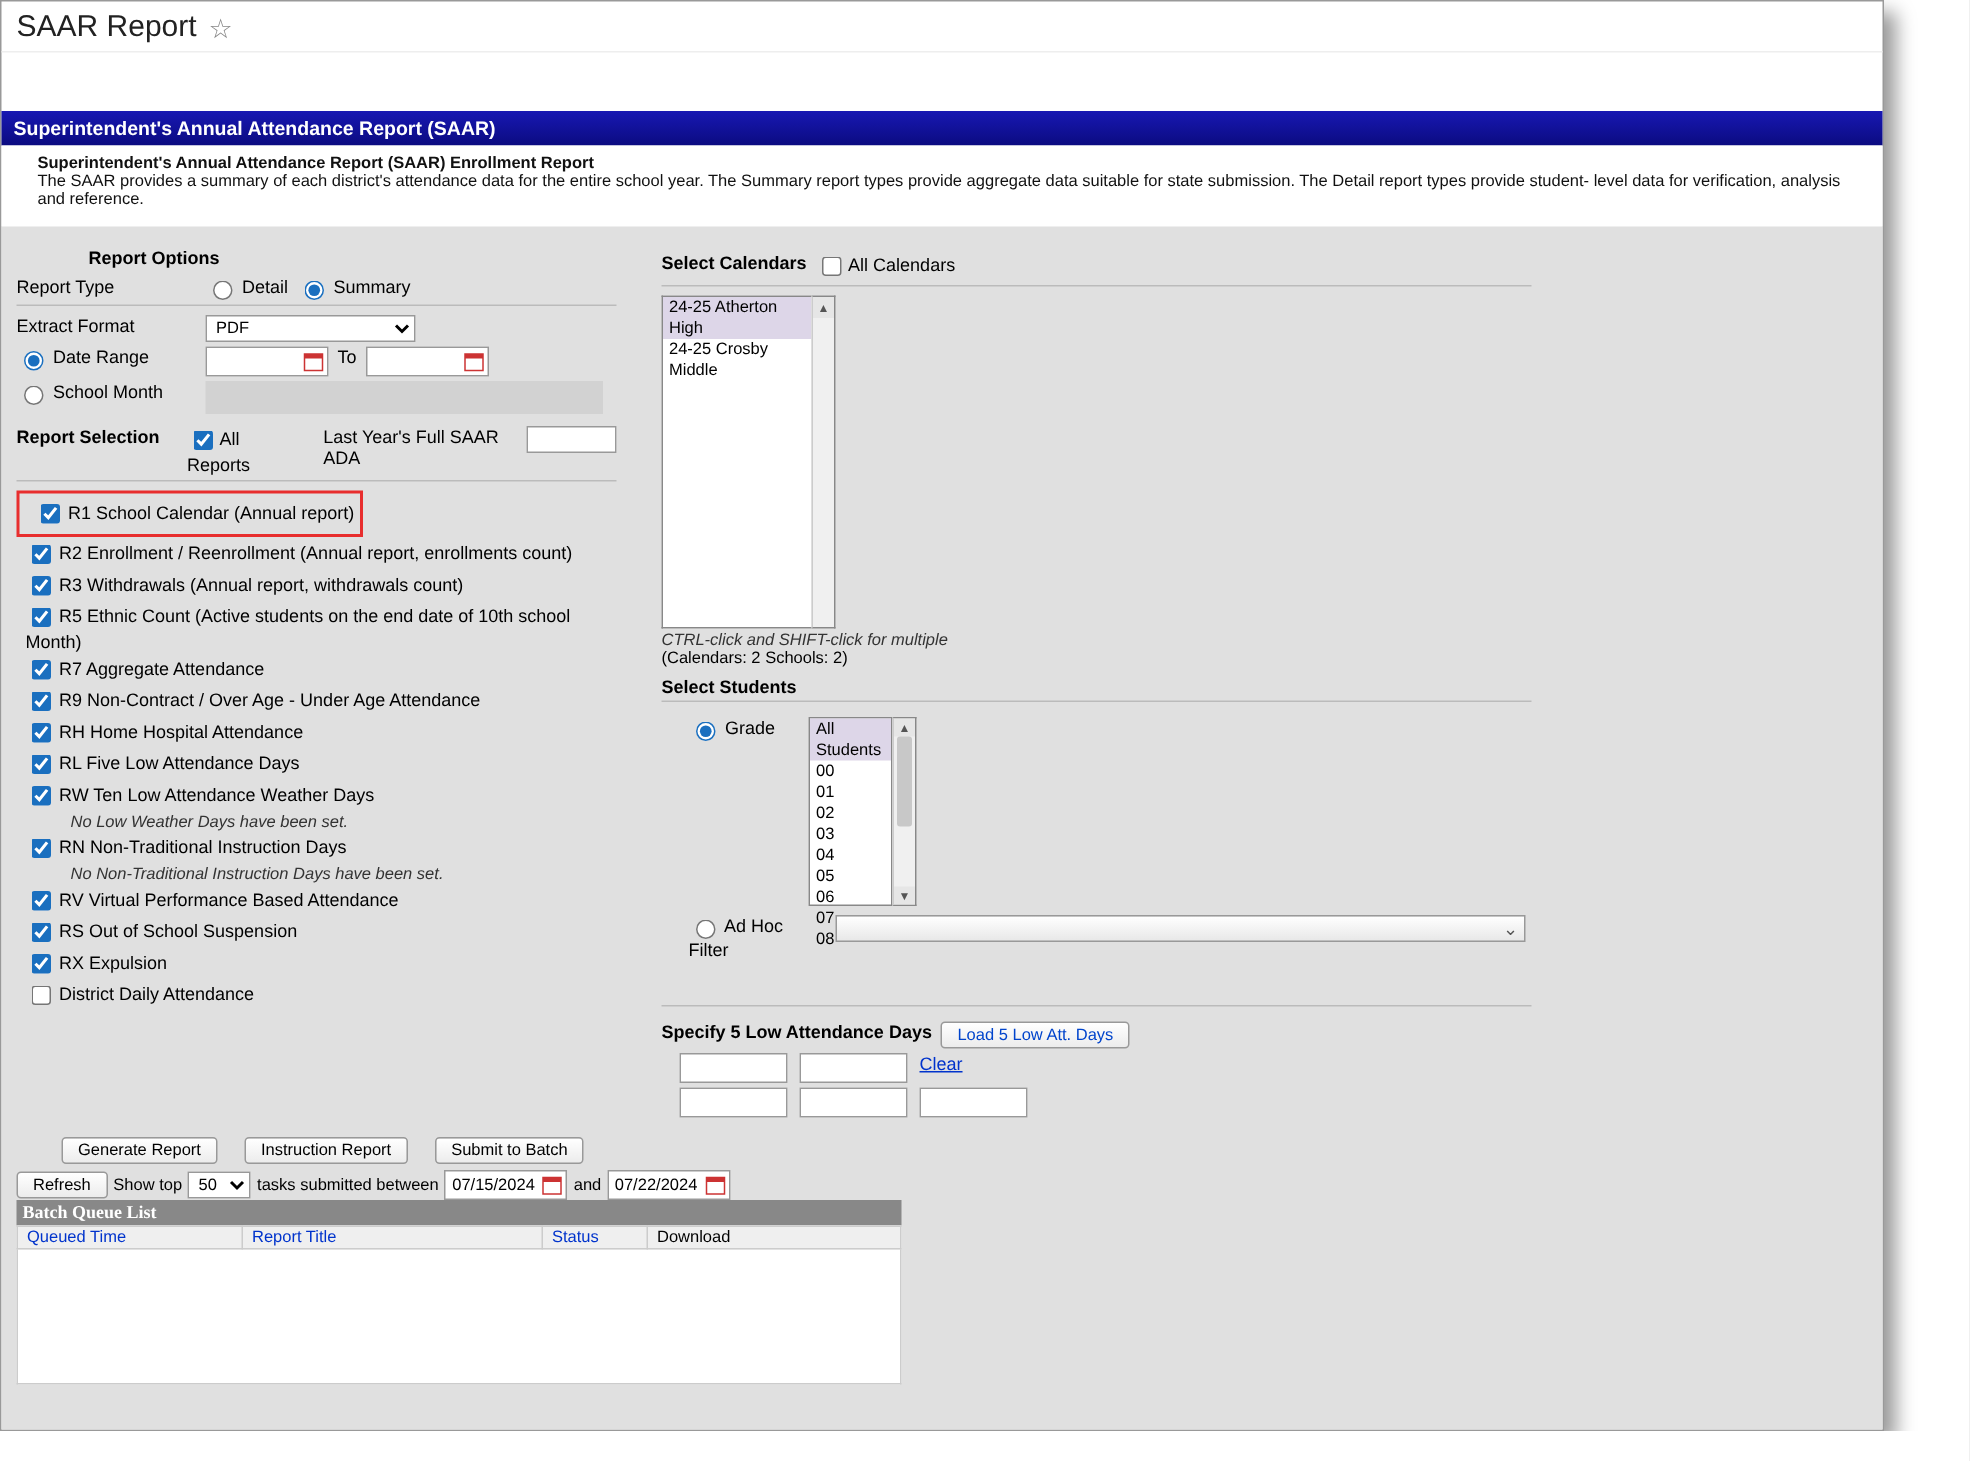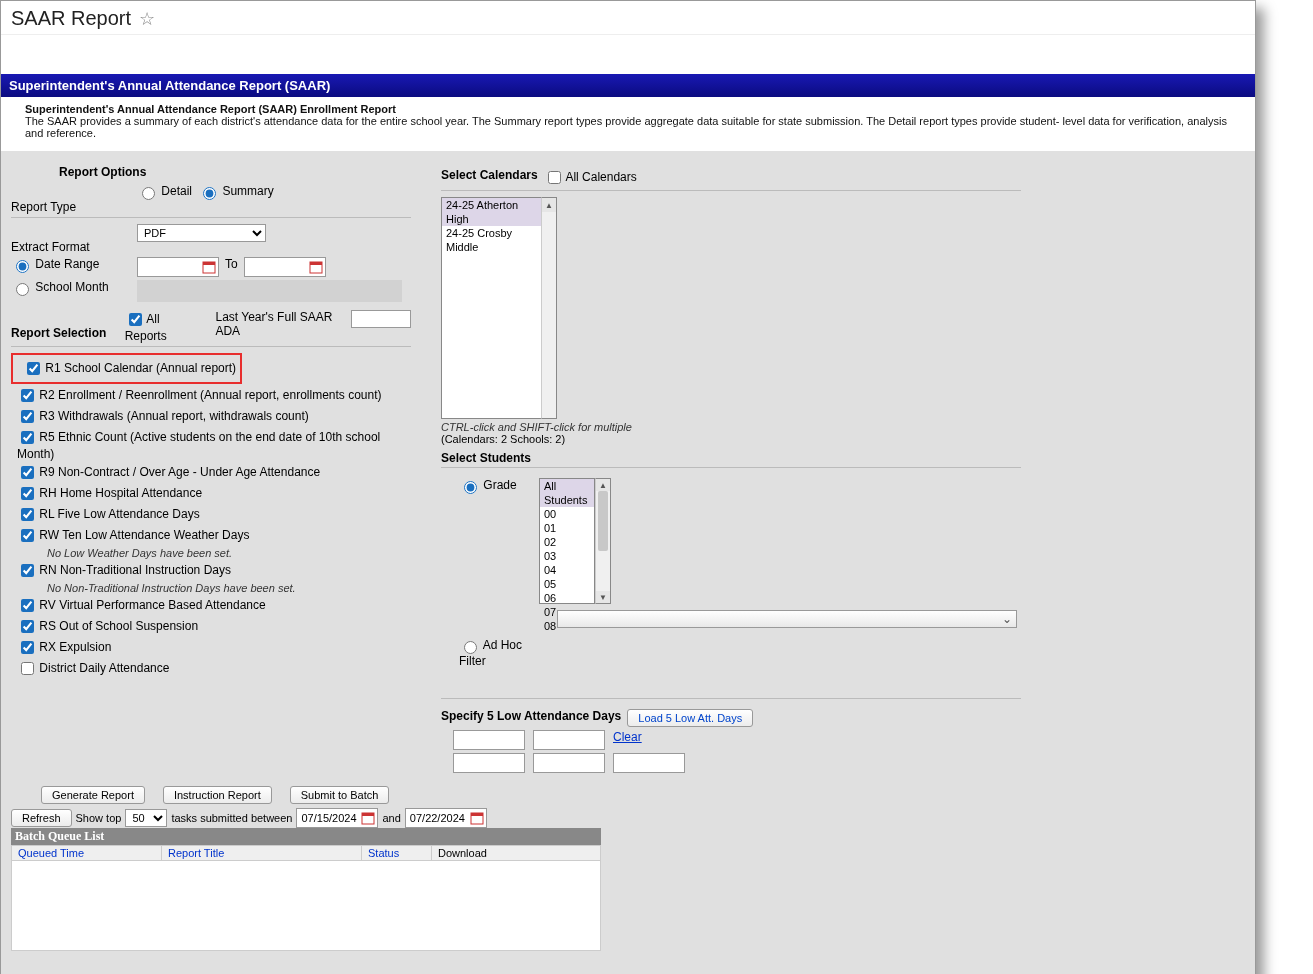--- a/index.html
+++ b/index.html
@@ -46,21 +46,21 @@
   .main-panel {
     background: #e0e0e0;
     padding: 14px 10px 30px 10px;
   }
   .cols { display: flex; gap: 30px; }
   .left { width: 400px; }
   .right { flex: 1; }
   .section-title { font-weight: bold; font-size: 12px; padding-bottom: 2px; padding-left: 48px;}
   .hline { border-bottom: 1px solid #bbb; margin: 2px 0 6px 0; }
   .row { display: flex; align-items: flex-start; gap: 6px; margin: 3px 0; }
-  .label-col { width: 120px; margin-top: 16px; }
+  .label-col { width: 120px; }
   .checkbox-list { margin-top: 4px; }
   .checkbox-list .item { display: block; margin: 2px 0 2px 6px; }
   .checkbox-list .note { display: block; font-style: italic; color: #333; margin-left: 36px; font-size: 11px; }
   input[type="checkbox"] { accent-color: #1a6fbf; margin-right:2px; vertical-align: middle;}
   input[type="radio"] { accent-color: #1a6fbf; vertical-align: middle; }
   select, input[type="text"] {
     font-size: 11px;
     border: 1px solid #999;
     background: #fff;
     padding: 1px 2px;
@@ -117,21 +117,21 @@
   .queue-table th {
     background:#efefef; border:1px solid #ccc; font-weight:normal;
     text-align:left; font-size:11px; padding:1px 6px; color:#0033cc;
   }
   .queue-table th.plain { color:#000; }
   .queue-table td { height:90px; border:1px solid #ccc; }
   .italic-hint { font-style: italic; font-size:11px; color:#333;}
   .sep-big { border-top: 1px solid #bbb; margin: 30px 0 10px 0;}
   .small-txt { font-size:11px;}
   .adafield { width:60px; height:18px; border:1px solid #999; background:#fff;}
-  .format-select { width:129px; height:18px;}
+  .format-select { width:140px; height:18px;}
   .grayish { background:#d2d2d2; width:265px; height:22px;}
   .hint-row {margin-top:2px;}
 </style>
 </head>
 <body>
 
 <div class="outer">
   <div class="title-bar">
     <span>SAAR Report</span>
     <span class="star">☆</span>
@@ -198,20 +198,21 @@
         </div>
         <div class="hline"></div>
 
         <div class="checkbox-list">
           <span class="highlight-red">
             <label class="item"><input type="checkbox" checked="" style=""> <span>R1 School Calendar (Annual report)</span></label>
           </span>
           <label class="item"><input type="checkbox" checked="" style=""> <span>R2 Enrollment / Reenrollment (Annual report, enrollments count)</span></label>
           <label class="item"><input type="checkbox" checked="" style=""> <span>R3 Withdrawals (Annual report, withdrawals count)</span></label>
           <label class="item"><input type="checkbox" checked="" style=""> <span>R5 Ethnic Count (Active students on the end date of 10th school Month)</span></label>
+          <label class="item"><input type="checkbox" checked="" style=""> <span>R7 Aggregate Attendance</span></label>
           <label class="item"><input type="checkbox" checked="" style=""> <span>R9 Non-Contract / Over Age - Under Age Attendance</span></label>
           <label class="item"><input type="checkbox" checked="" style=""> <span>RH Home Hospital Attendance</span></label>
           <label class="item"><input type="checkbox" checked="" style=""> <span>RL Five Low Attendance Days</span></label>
           <label class="item"><input type="checkbox" checked="" style=""> <span>RW Ten Low Attendance Weather Days</span></label>
           <span class="note">No Low Weather Days have been set.</span>
           <label class="item"><input type="checkbox" checked="" style=""> <span>RN Non-Traditional Instruction Days</span></label>
           <span class="note">No Non-Traditional Instruction Days have been set.</span>
           <label class="item"><input type="checkbox" checked="" style=""> <span>RV Virtual Performance Based Attendance</span></label>
           <label class="item"><input type="checkbox" checked="" style=""> <span>RS Out of School Suspension</span></label>
           <label class="item"><input type="checkbox" checked="" style=""> <span>RX Expulsion</span></label>
@@ -260,21 +261,21 @@
             <div class="grade-scroll">
               <div class="arrow">▲</div>
               <div class="thumb"></div>
               <div style="flex:1"></div>
               <div class="arrow">▼</div>
             </div>
           </div>
         </div>
 
         <div class="row" style="margin-top:6px;">
-          <label style="width:110px; padding-left:18px;margin-top:28px;"><input type="radio" name="stud" style=""> <span>Ad Hoc Filter</span></label>
+          <label style="width:110px; padding-left:18px;"><input type="radio" name="stud" style=""> <span>Ad Hoc Filter</span></label>
           <div class="adhoc-select">
               <span>⌄</span>
             </div>
         </div>
 
         <div class="sep-big" style="width:580px;"></div>
 
         <div class="row">
           <span style="font-weight:bold">Specify 5 Low Attendance Days</span>
           <button class="btn blue-text">Load 5 Low Att. Days</button>

